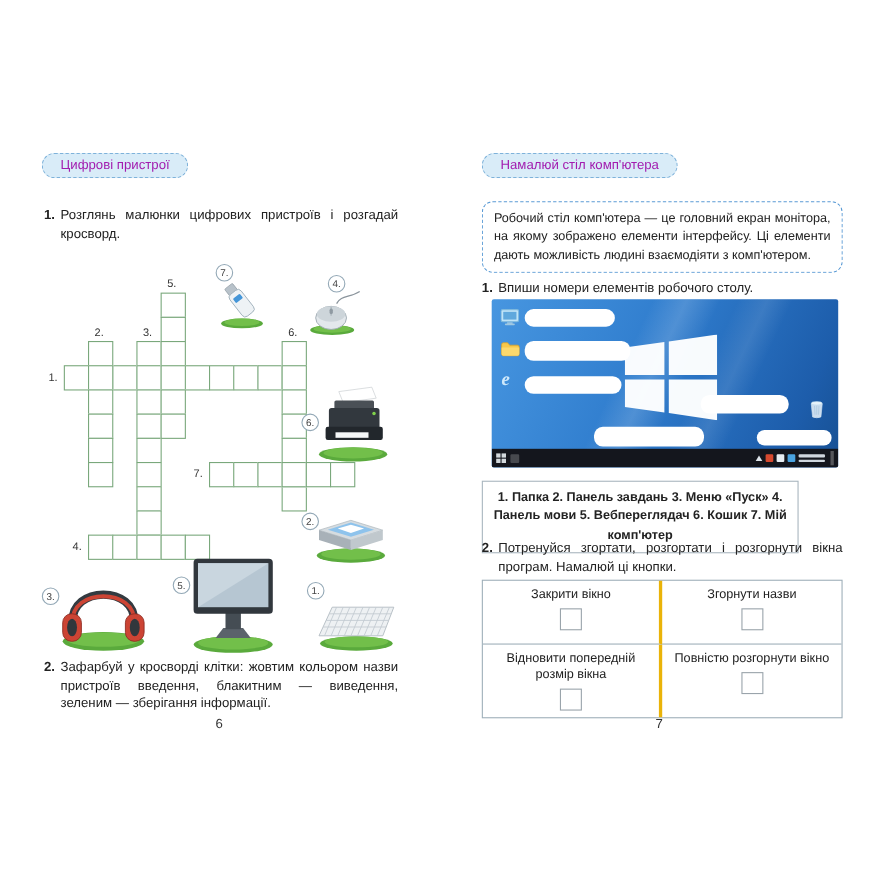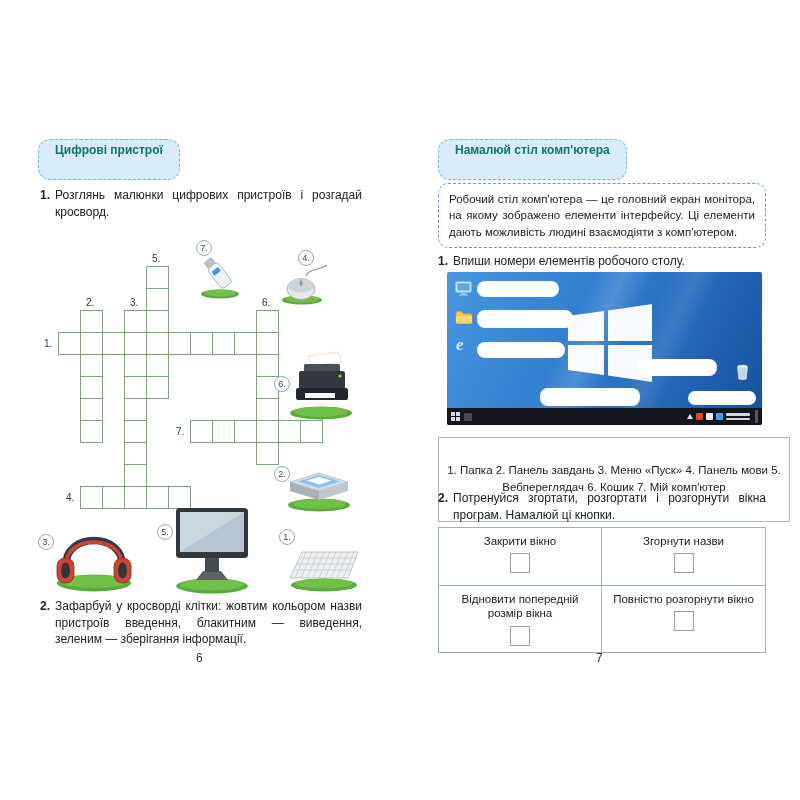--- a/index.html
+++ b/index.html
@@ -1,21 +1,21 @@
 <!DOCTYPE html>
 <html><head>
 <meta charset="utf-8">
 <style>
   *{margin:0;padding:0;box-sizing:border-box}
   html,body{background:#fff}
   body{font-family:"Liberation Sans",sans-serif;color:#222}
   .canvas{position:relative;width:800px;height:800px;background:#fff;overflow:hidden}
 
-  .badge{position:absolute;height:41px;line-height:20px;padding:0 16px;background:#d9ecf8;
-         border:1px dashed #7eb2da;border-radius:12px;font-size:12px;font-weight:bold;color:#0f766e}
+  .badge{position:absolute;height:23px;line-height:20px;padding:0 16px;background:#d9ecf8;
+         border:1px dashed #7eb2da;border-radius:12px;font-size:12px;font-weight:normal;color:#a21caf}
   .badge-left{left:38px;top:139px}
   .badge-right{left:438px;top:139px}
 
   .task{position:absolute;display:flex;font-size:12px;line-height:1.38;text-align:justify}
   .tnum{font-weight:bold;margin-right:5px;white-space:nowrap}
   .left-task1{left:40px;top:187px;width:322px}
   .left-task2{left:40px;top:598px;width:322px}
   .right-task1{left:438px;top:253px;width:328px}
   .right-task2{left:438px;top:490px;width:328px}
 
@@ -45,26 +45,26 @@
            display:flex;align-items:center;padding:0 4px;gap:4px}
   .tb-pin{width:8px;height:8px;background:rgba(255,255,255,.22);border-radius:1px}
   .tb-right{margin-left:auto;display:flex;align-items:center;gap:3px}
   .tb-chevron{width:0;height:0;border-left:3.5px solid transparent;border-right:3.5px solid transparent;
               border-bottom:5px solid #dfe6ec}
   .tb-sq{width:7px;height:7px;border-radius:1px;display:inline-block}
   .tb-red{background:#d6492f}.tb-white{background:#e8eef3}.tb-blue{background:#4aa3e0}
   .tb-bars i{display:block;width:24px;height:2.5px;background:#cfd6dd;margin:2px 0;border-radius:1px}
   .tb-edge{width:3px;height:13px;background:rgba(255,255,255,.28);margin-left:2px}
 
-  .answers-box{position:absolute;left:438px;top:437px;width:352px;border:1px solid #a9b6bf;
-               padding:24px 8px;font-size:11.5px;font-weight:normal;line-height:1.5;text-align:center}
+  .answers-box{position:absolute;left:438px;top:437px;width:288px;border:1px solid #a9b6bf;
+               padding:6px 8px;font-size:11.5px;font-weight:bold;line-height:1.5;text-align:center}
 
   .win-table{position:absolute;left:438px;top:527px;width:328px;display:grid;
              grid-template-columns:1fr 1fr;grid-template-rows:58px 66px;border:1px solid #9fb0ba}
-  .wt-cell{border-right:1px solid #eab308;border-bottom:1px solid #9fb0ba;text-align:center;
+  .wt-cell{border-right:3px solid #eab308;border-bottom:1px solid #9fb0ba;text-align:center;
            padding-top:6px;font-size:11.5px;line-height:1.25;display:flex;flex-direction:column;align-items:center}
   .wt-cell:nth-child(2n){border-right:none}
   .wt-cell:nth-child(n+3){border-bottom:none}
   .wt-label{padding:0 10px}
   .wt-box{width:20px;height:20px;border:1px solid #9aa4ab;margin-top:5px;background:#fff}
 
   .pagenum{position:absolute;font-size:12px;color:#333}
   .pn-left{left:196px;top:651px}
   .pn-right{left:596px;top:651px}
 </style>

